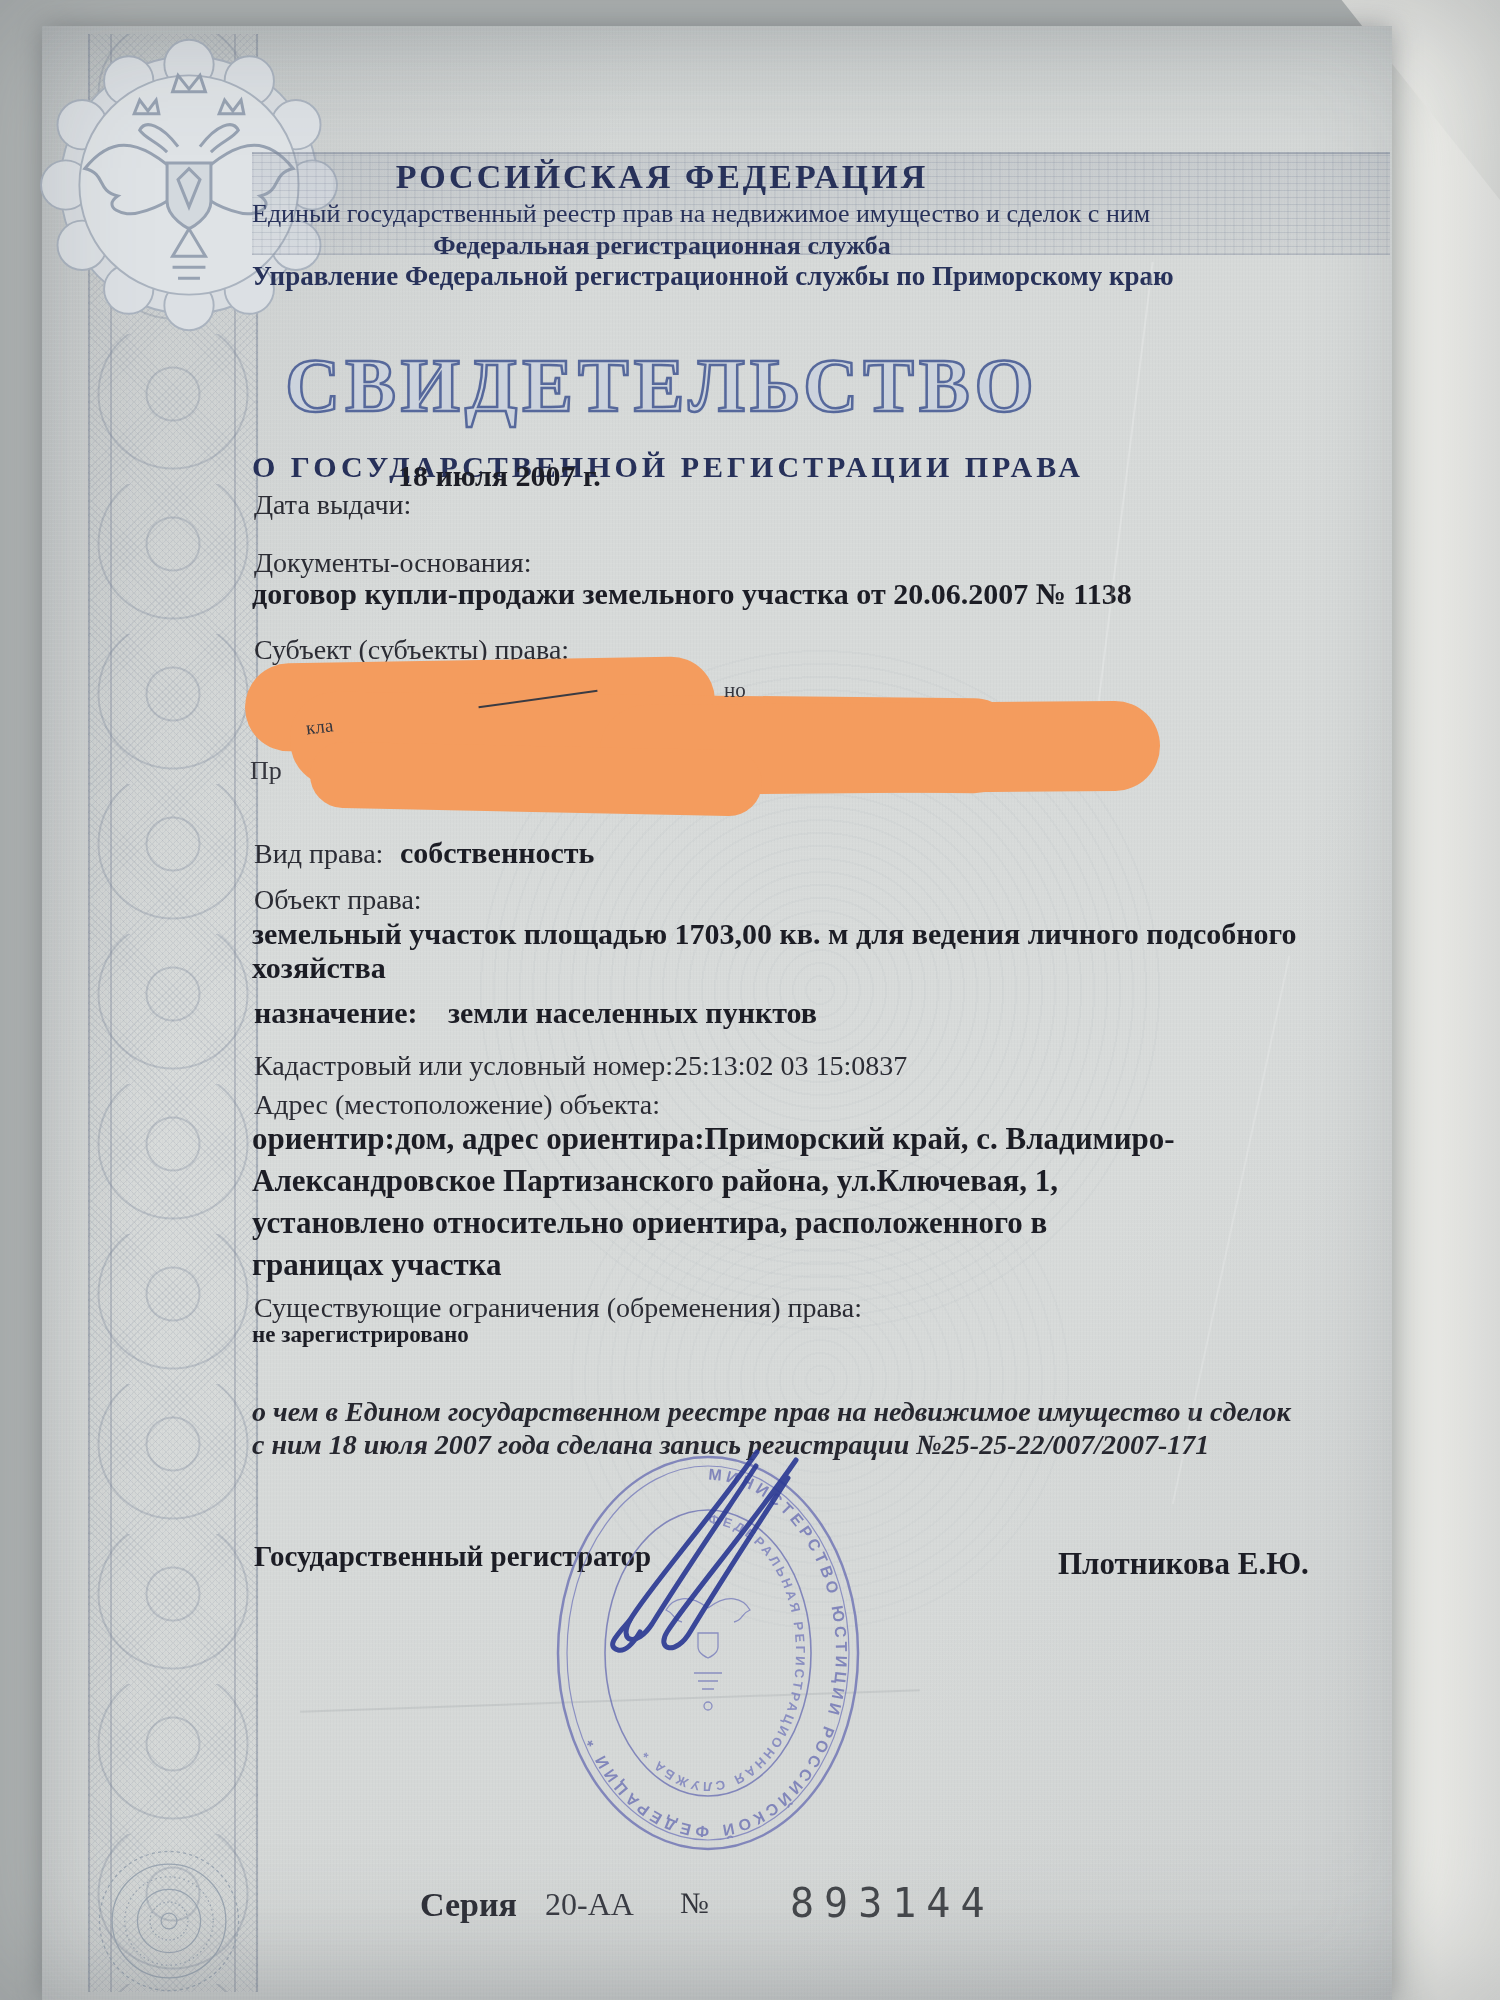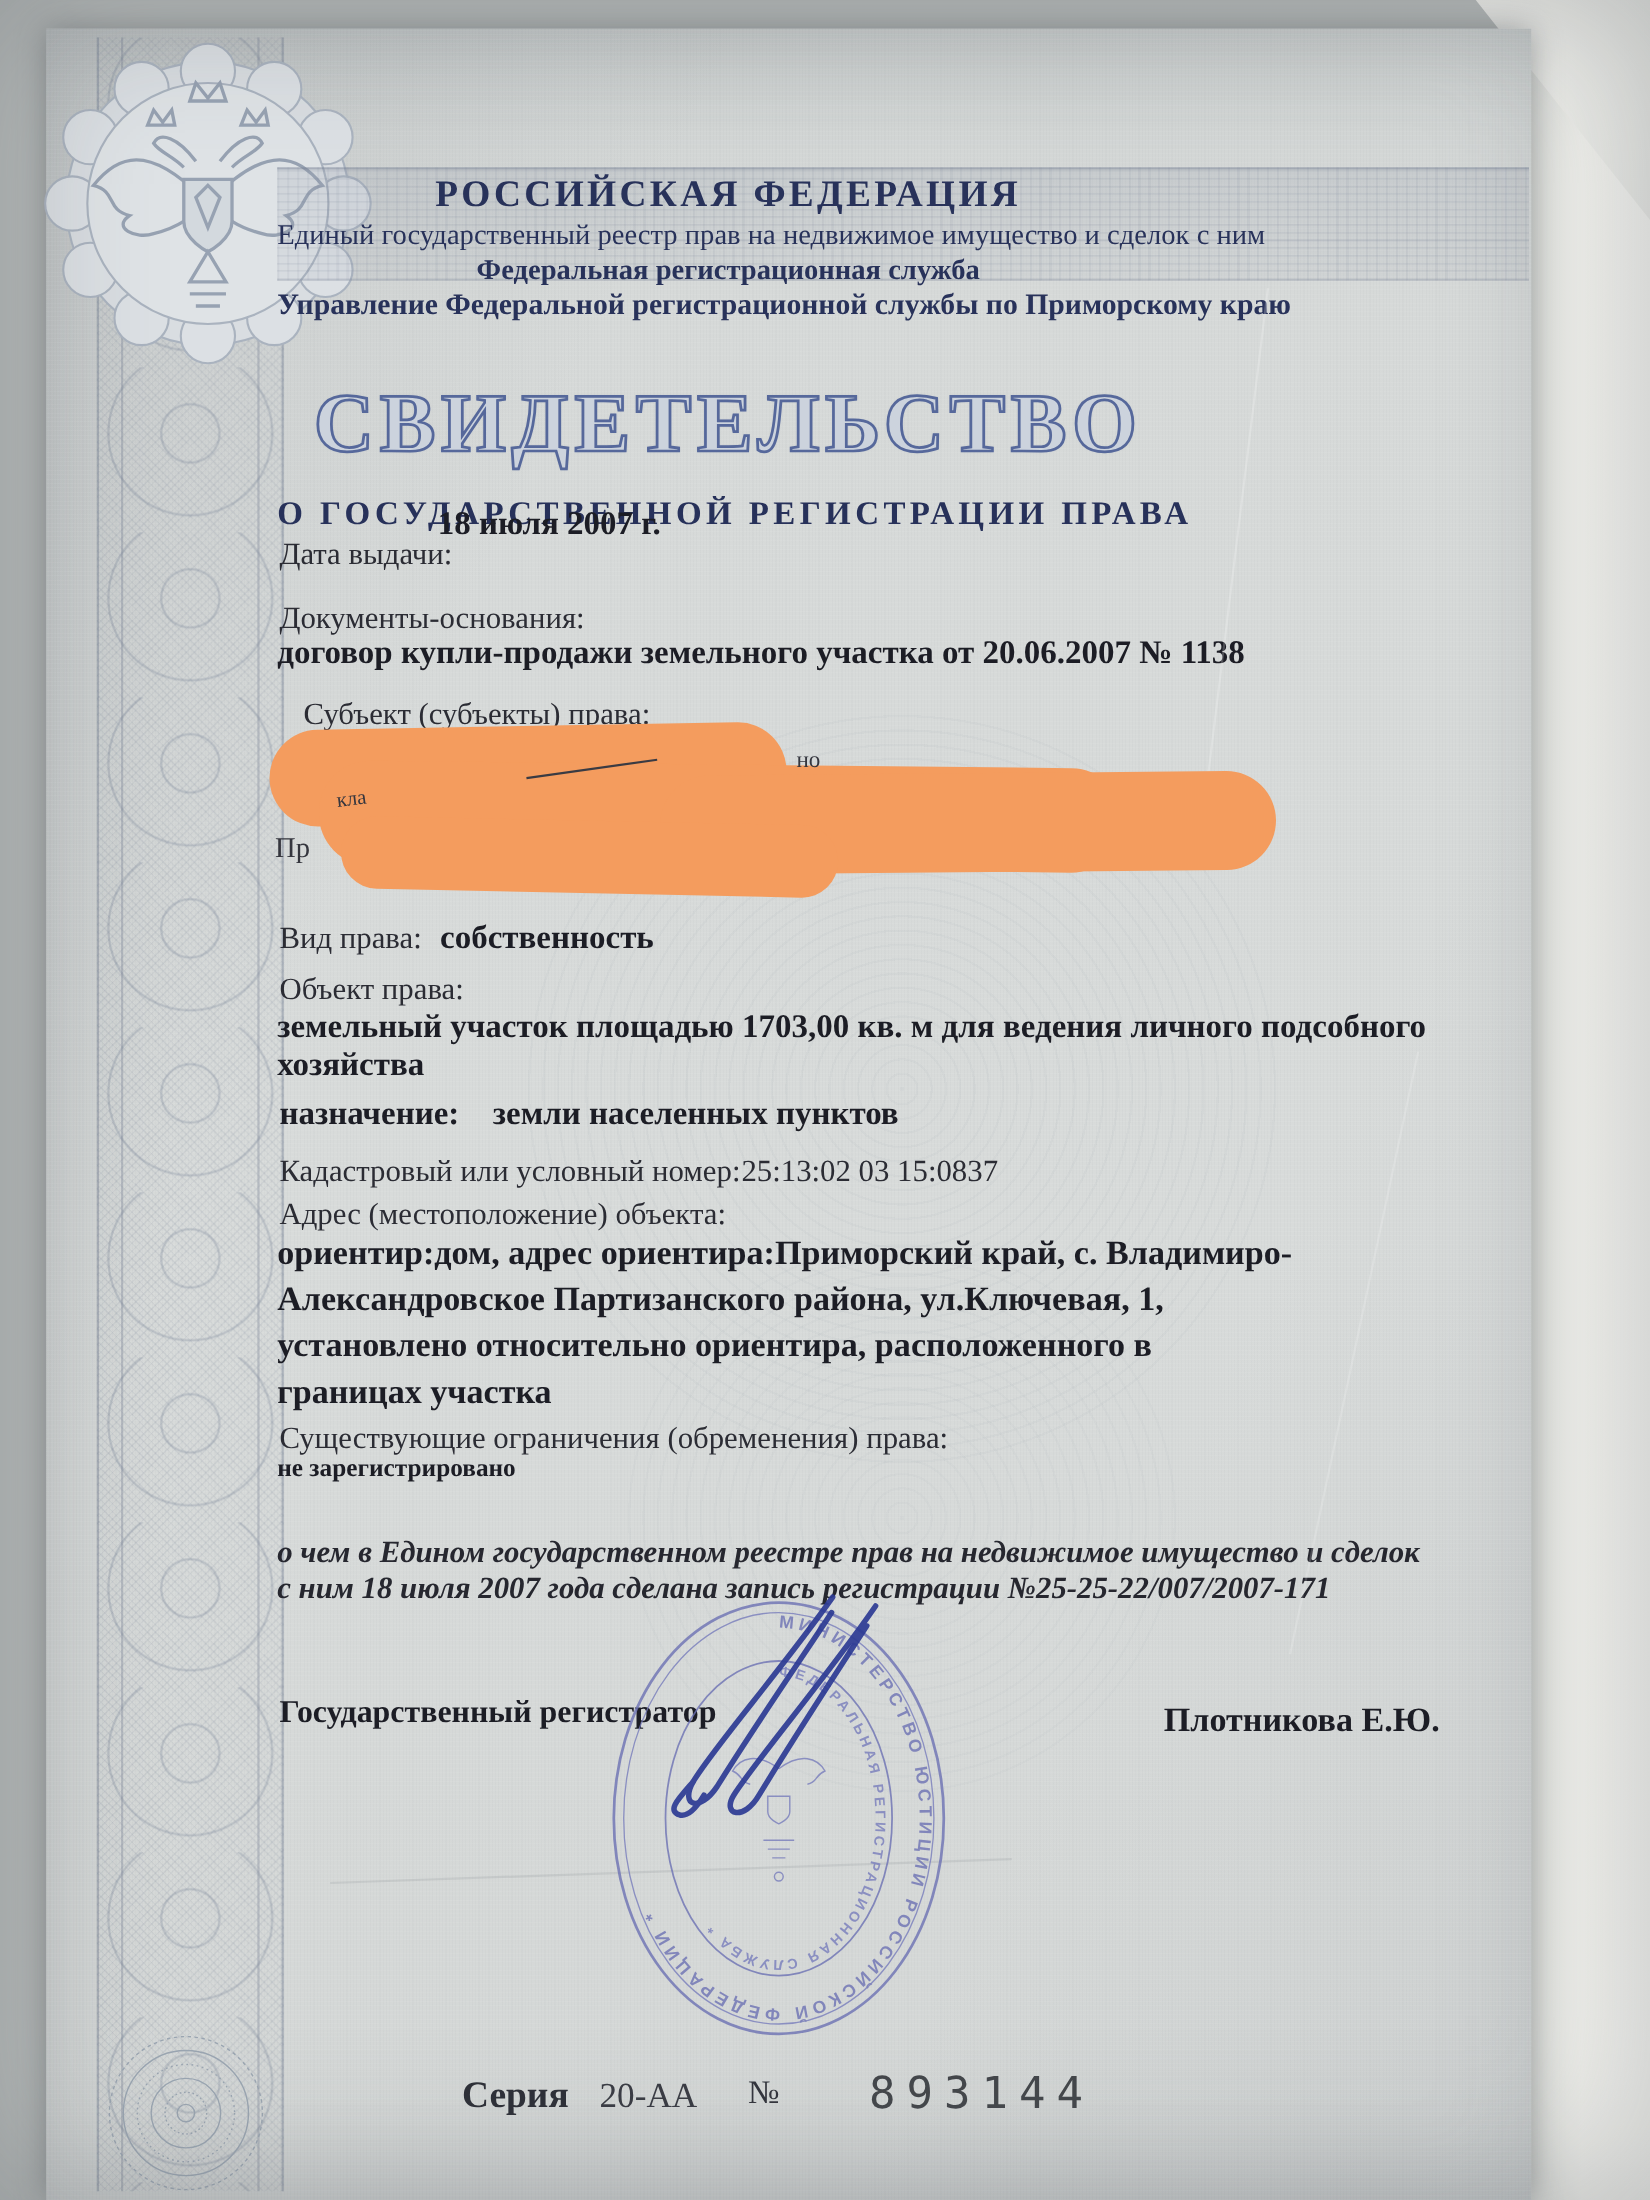--- a/index.html
+++ b/index.html
@@ -146,21 +146,21 @@
 
   <div class="t hdr-center title" style="top:342px;">СВИДЕТЕЛЬСТВО</div>
   <div class="t hdr-center subtitle" style="top:450px;">О  ГОСУДАРСТВЕННОЙ  РЕГИСТРАЦИИ  ПРАВА</div>
 
   <div class="t lbl" style="left:254px;top:489px;">Дата выдачи:</div>
   <div class="t val" style="left:398px;top:459px;">18 июля 2007 г.</div>
 
   <div class="t lbl" style="left:254px;top:547px;">Документы-основания:</div>
   <div class="t val" style="left:252px;top:577px;">договор купли-продажи земельного участка от 20.06.2007 № 1138</div>
 
-  <div class="t lbl" style="left:254px;top:634px;margin-left:22px;">Субъект (субъекты) права:</div>
+  <div class="t lbl" style="left:254px;top:634px;">Субъект (субъекты) права:</div>
 
   <div class="redact" style="left:245px;top:660px;width:470px;height:88px;border-radius:44px;transform:rotate(-1deg);"></div>
   <div class="redact" style="left:290px;top:695px;width:730px;height:95px;border-radius:46px;transform:rotate(.6deg);"></div>
   <div class="redact" style="left:600px;top:703px;width:560px;height:90px;border-radius:45px;transform:rotate(-.5deg);"></div>
   <div class="redact" style="left:310px;top:746px;width:452px;height:66px;border-radius:33px;transform:rotate(1.2deg);"></div>
   <div class="frag" style="left:306px;top:716px;font-size:19px;transform:rotate(-7deg);">кла</div>
   <div class="frag" style="left:724px;top:678px;font-size:21px;">но</div>
   <div class="frag" style="left:250px;top:756px;font-size:26px;">Пр</div>
   <div class="frag" style="left:478px;top:698px;width:120px;height:2px;background:#3a3b43;transform:rotate(-8deg);"></div>
 

